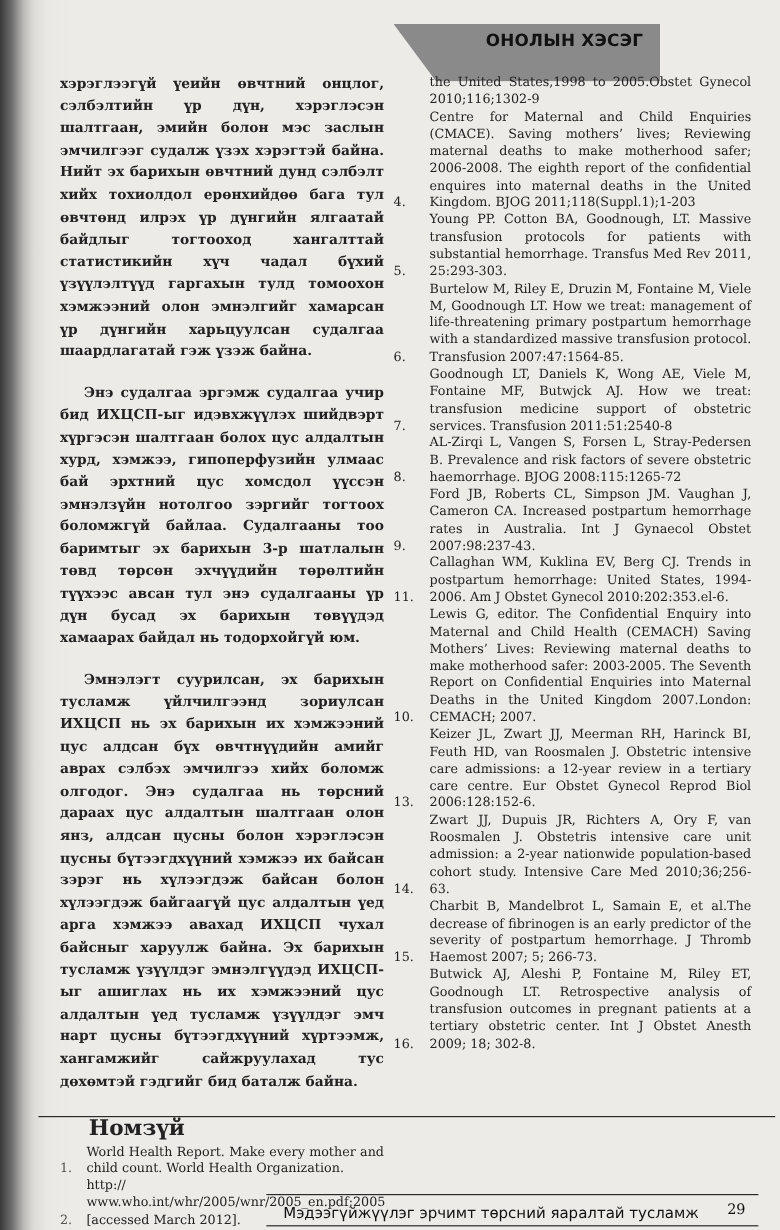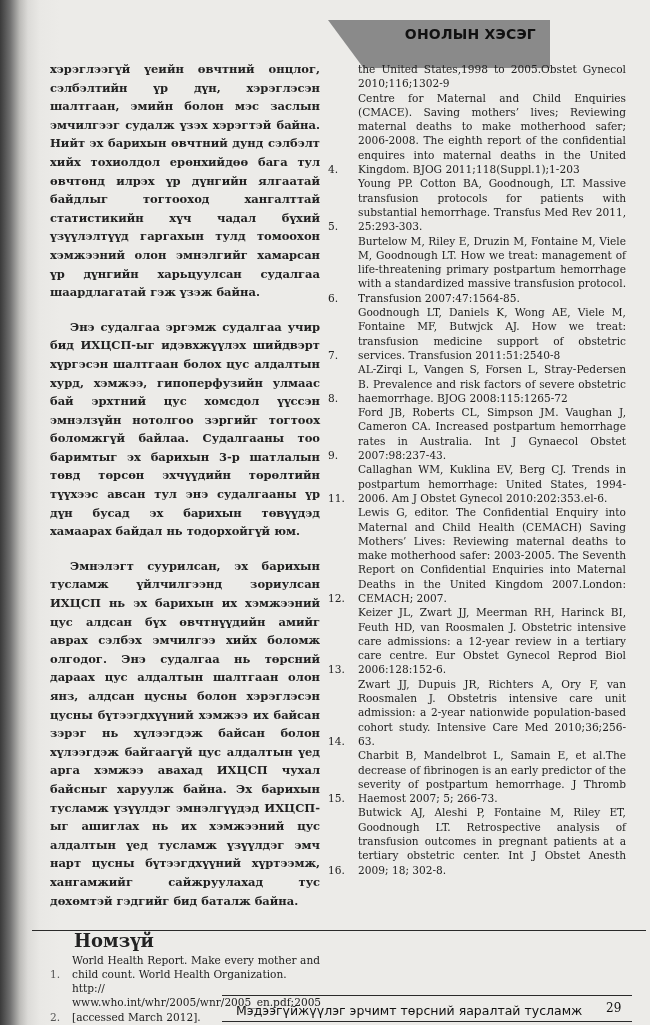--- a/index.html
+++ b/index.html
@@ -120,21 +120,21 @@
       </li>
       <li class="ref-item">
         <span class="ref-num">9.</span>
         <span class="ref-text">Ford JB, Roberts CL, Simpson JM. Vaughan J, Cameron CA. Increased postpartum hemorrhage rates in Australia. Int J Gynaecol Obstet 2007:98:237-43.</span>
       </li>
       <li class="ref-item">
         <span class="ref-num">11.</span>
         <span class="ref-text">Callaghan WM, Kuklina EV, Berg CJ. Trends in postpartum hemorrhage: United States, 1994-2006. Am J Obstet Gynecol 2010:202:353.el-6.</span>
       </li>
       <li class="ref-item">
-        <span class="ref-num">12.</span>
+        <span class="ref-num">10.</span>
         <span class="ref-text">Lewis G, editor. The Confidential Enquiry into Maternal and Child Health (CEMACH) Saving Mothers’ Lives: Reviewing maternal deaths to make motherhood safer: 2003-2005. The Seventh Report on Confidential Enquiries into Maternal Deaths in the United Kingdom 2007.London: CEMACH; 2007.</span>
       </li>
       <li class="ref-item">
         <span class="ref-num">13.</span>
         <span class="ref-text">Keizer JL, Zwart JJ, Meerman RH, Harinck BI, Feuth HD, van Roosmalen J. Obstetric intensive care admissions: a 12-year review in a tertiary care centre. Eur Obstet Gynecol Reprod Biol 2006:128:152-6.</span>
       </li>
       <li class="ref-item">
         <span class="ref-num">14.</span>
         <span class="ref-text">Zwart JJ, Dupuis JR, Richters A, Ory F, van Roosmalen J. Obstetris intensive care unit admission: a 2-year nationwide population-based cohort study. Intensive Care Med 2010;36;256-63.</span>
       </li>

